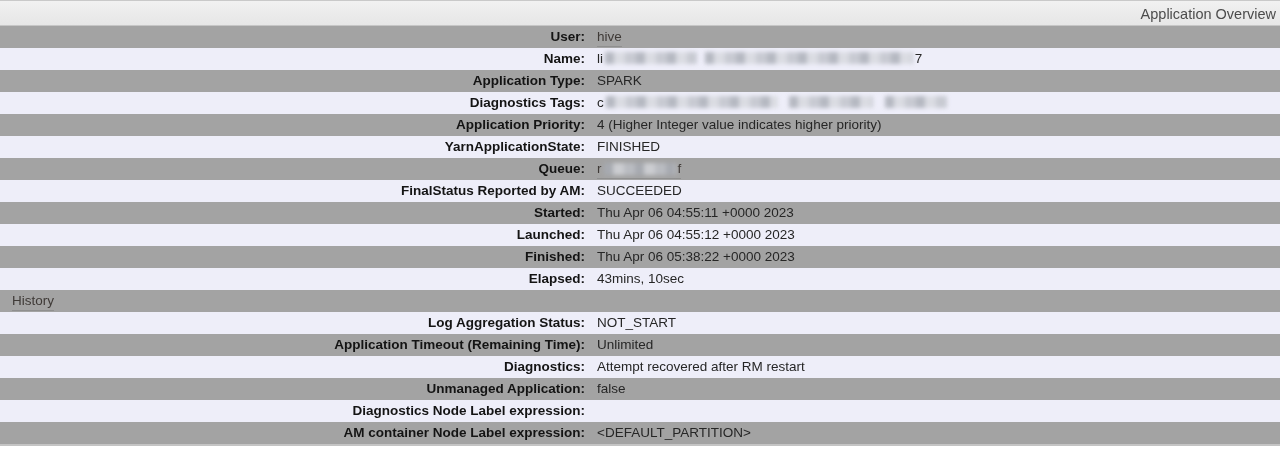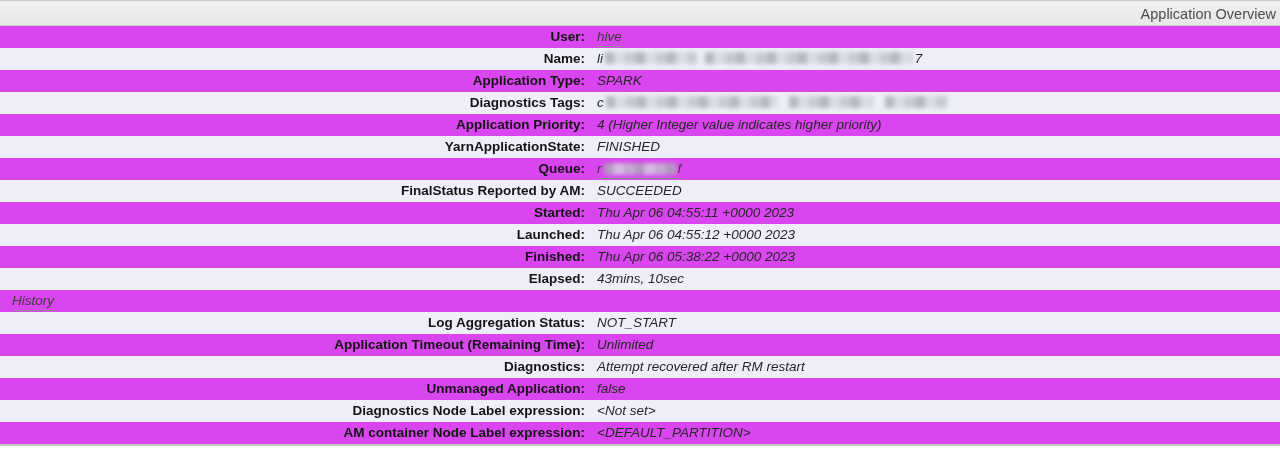--- a/index.html
+++ b/index.html
@@ -29,40 +29,39 @@
     box-sizing: border-box;
   }
   .info-table {
     border-bottom: 2px solid #c4c4c4;
   }
   .row {
     display: flex;
     height: 22px;
     line-height: 22px;
     font-size: 13.5px;
-    background: #d946ef;
+    background: #a3a3a3;
   }
   .row:nth-child(even) {
     background: #eeeef9;
   }
   .row-label {
     flex: none;
     width: 585px;
     text-align: right;
     font-weight: bold;
     color: #141414;
     white-space: pre;
   }
   .row-value {
     flex: 1;
     padding-left: 12px;
     color: #262626;
     white-space: pre;
     overflow: hidden;
-    font-style: italic;
   }
   .link-wrap {
     color: #3f3a37;
     border-bottom: 1px solid #8f8f8f;
     cursor: pointer;
     display: inline-block;
     line-height: 17px;
     height: 18px;
   }
   .blur {
@@ -149,21 +148,20 @@
       <div class="row">
     <div class="row-label">Diagnostics:</div>
     <div class="row-value"><span>Attempt recovered after RM restart</span></div>
   </div>
       <div class="row">
     <div class="row-label">Unmanaged Application:</div>
     <div class="row-value"><span>false</span></div>
   </div>
       <div class="row">
     <div class="row-label">Diagnostics Node Label expression:</div>
-    <div class="row-value"><span>&lt;Not set&gt;</span></div>
   </div>
       <div class="row">
     <div class="row-label">AM container Node Label expression:</div>
     <div class="row-value"><span>&lt;DEFAULT_PARTITION&gt;</span></div>
   </div>
     </div>
 
 </div>
 
 </body></html>

